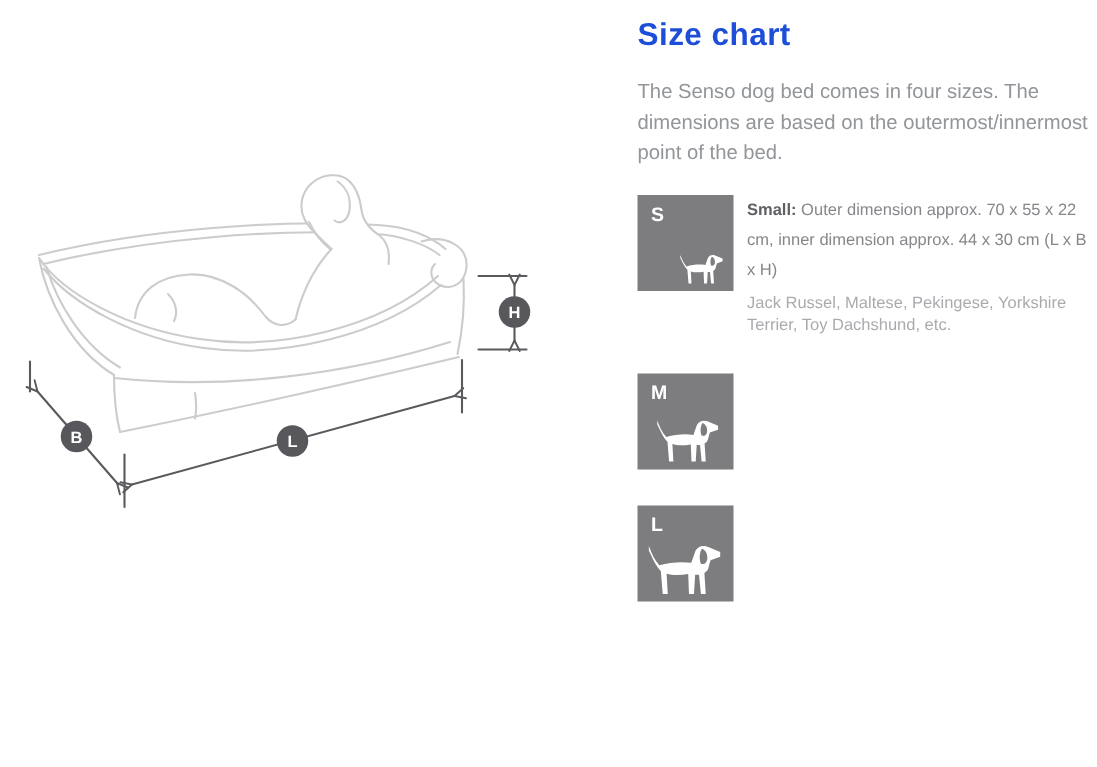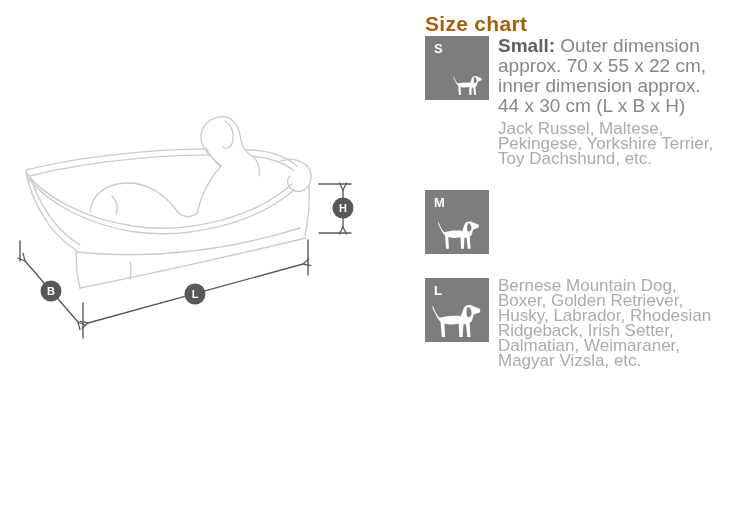--- a/index.html
+++ b/index.html
@@ -4,35 +4,35 @@
 <style>
   * { box-sizing: border-box; margin: 0; padding: 0; }
   html,body { width: 731px; height: 511px; background: #ffffff; overflow: hidden; }
   body { font-family: "Liberation Sans", sans-serif; position: relative; }
 
   
   .diagram-wrap { position: absolute; left: 0; top: 95px; width: 420px; height: 310px; }
 
   
   .panel { position: absolute; left: 425px; top: 12px; width: 301px; }
-  .page-title { font-size: 21px; font-weight: 700; color: #a16207; letter-spacing: .3px; }
+  .page-title { font-size: 21px; font-weight: 700; color: #1d4ed8; letter-spacing: .3px; margin-bottom: 15px; }
   .intro { font-size: 13.5px; line-height: 20.5px; color: #929599; margin-bottom: 17px; }
 
   .size-row { display: flex; gap: 9px; margin-bottom: 24px; }
   .size-badge { width: 64px; height: 64px; background: #7d7c7e; position: relative; flex-shrink: 0; }
   .badge-letter { position: absolute; top: 5px; left: 9px; color: #fff; font-size: 13px; font-weight: 700; }
   .badge-dog { position: absolute; }
   .badge-dog.s { right: 5px; bottom: 4px; width: 32px; height: 21px; }
   .badge-dog.m { right: 7px; bottom: 4px; width: 46px; height: 30px; }
   .badge-dog.l { right: 5px; bottom: 2px; width: 54px; height: 38px; }
 
   .size-text { flex: 1; }
-  .size-desc { font-size: 19px; line-height: 20px; color: #85878b; margin-bottom: 5px; }
+  .size-desc { font-size: 11px; line-height: 20px; color: #85878b; margin-bottom: 5px; }
   .size-desc b { color: #5f6064; font-weight: 700; }
-  .size-breeds { font-size: 17px; line-height: 15px; color: #a9abae; }
+  .size-breeds { font-size: 11px; line-height: 15px; color: #a9abae; }
 </style>
 </head>
 <body>
 
 <div class="diagram-wrap">
   <svg width="420" height="310" viewBox="0 95 420 310">
     <defs>
       <marker id="ah" markerWidth="12" markerHeight="12" refX="1.5" refY="4.5" orient="auto-start-reverse" markerUnits="userSpaceOnUse">
         <path d="M8.5,1 L1.5,4.5 L8.5,8" fill="none" stroke="#5a5a5e" stroke-width="1.3" stroke-linecap="round"></path>
       </marker>
@@ -94,20 +94,21 @@
       <g>
         <circle cx="195" cy="294" r="10.5" fill="#58585c"></circle>
         <text x="195" y="298" fill="#ffffff">L</text>
       </g>
     </g>
   </svg>
 </div>
 
 <div class="panel">
   <div class="page-title">Size chart</div>
+  <p class="intro">The Senso dog bed comes in four sizes. The dimensions are based on the outermost/innermost point of the bed.</p>
 
   <div class="size-row">
     <div class="size-badge">
       <span class="badge-letter">S</span>
       <svg class="badge-dog s" viewBox="0 0 42 27">
         <path fill="#ffffff" d="M2,1 C3.5,5 5,8.5 7.5,11 C13,9.5 19,9 24,9.8 L26,4 C27,1.5 30,0.5 32.5,1.5
           L39,4.2 L39,6.6 L34,8.4 L33,12 C32.8,13.4 32,14.4 30.8,15 L31.5,26 L29,26 L28,16
           L26,16 L25.4,26 L22.8,26 L22.4,15.6 C18,16.4 14,16.3 11.2,15.4 L11.8,26 L9.2,26 L8.2,14
           C5.6,11.6 3.8,7 2,3.5 Z"></path>
         <path fill="#7d7c7e" d="M29.5,2.5 C31.5,3.2 32.5,5.2 32.3,7.8 C32.1,9.8 30.6,10.8 29,10.2 C28,8 28.2,4.5 29.5,2.5 Z"></path>
@@ -137,16 +138,15 @@
       <span class="badge-letter">L</span>
       <svg class="badge-dog l" viewBox="0 0 42 27">
         <path fill="#ffffff" d="M2,1 C3.5,5 5,8.5 7.5,11 C13,9.5 19,9 24,9.8 L26,4 C27,1.5 30,0.5 32.5,1.5
           L39,4.2 L39,6.6 L34,8.4 L33,12 C32.8,13.4 32,14.4 30.8,15 L31.5,26 L29,26 L28,16
           L26,16 L25.4,26 L22.8,26 L22.4,15.6 C18,16.4 14,16.3 11.2,15.4 L11.8,26 L9.2,26 L8.2,14
           C5.6,11.6 3.8,7 2,3.5 Z"></path>
         <path fill="#7d7c7e" d="M29.5,2.5 C31.5,3.2 32.5,5.2 32.3,7.8 C32.1,9.8 30.6,10.8 29,10.2 C28,8 28.2,4.5 29.5,2.5 Z"></path>
       </svg>
     </div>
     <div class="size-text">
-      <p class="size-breeds">Bernese Mountain Dog, Boxer, Golden Retriever, Husky, Labrador, Rhodesian Ridgeback, Irish Setter, Dalmatian, Weimaraner, Magyar Vizsla, etc.</p>
     </div>
   </div>
 </div>
 
 </body></html>

